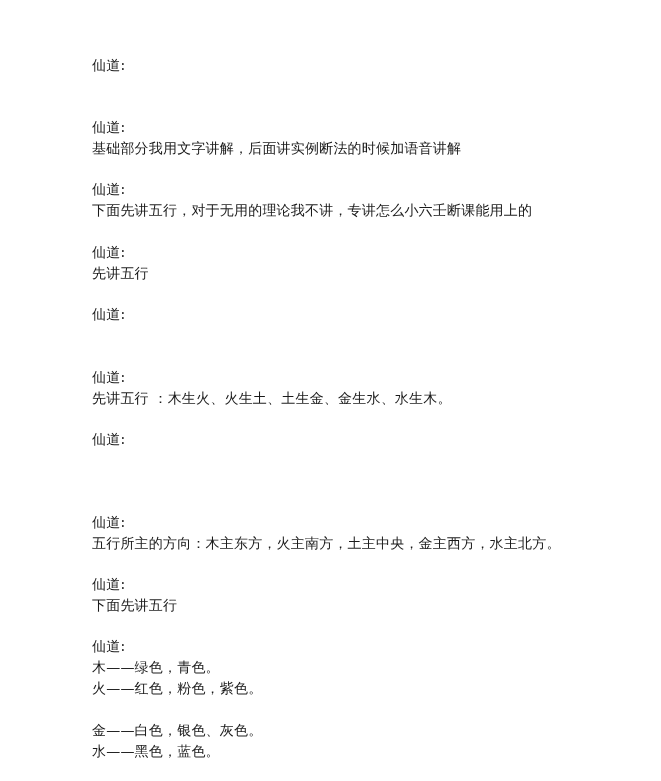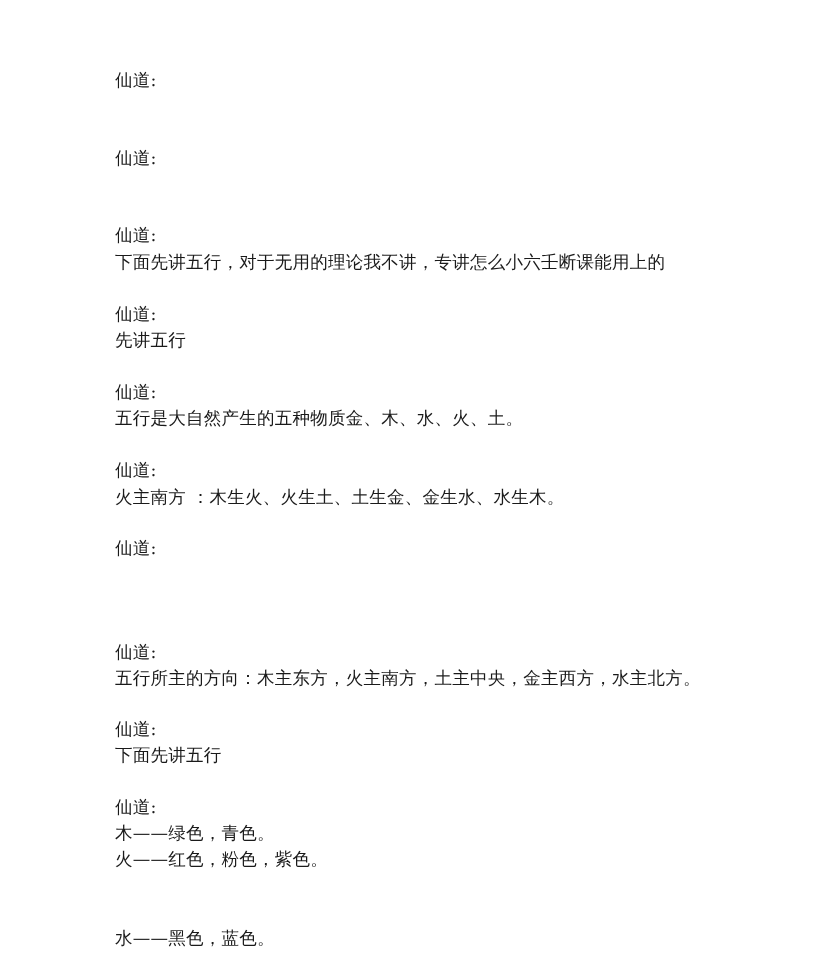--- a/index.html
+++ b/index.html
@@ -33,39 +33,40 @@
     }
   </style>
 </head>
 <body>
 
 <div class="page">
 
   <div class="line" style="top:57px">仙道:</div>
 
   <div class="line" style="top:119px">仙道:</div>
+  <div class="line" style="top:140px">基础部分我用文字讲解，后面讲实例断法的时候加语音讲解</div>
 
   <div class="line" style="top:181px">仙道:</div>
   <div class="line" style="top:202px">下面先讲五行，对于无用的理论我不讲，专讲怎么小六壬断课能用上的</div>
 
   <div class="line" style="top:244px">仙道:</div>
   <div class="line" style="top:265px">先讲五行</div>
 
   <div class="line" style="top:306px">仙道:</div>
-  <div class="line" style="top:327px">五行是大自然产生的五种物质金、木、水、火、土。</div>
 
   <div class="line" style="top:369px">仙道:</div>
-  <div class="line" style="top:390px">火主南方 ：木生火、火生土、土生金、金生水、水生木。</div>
+  <div class="line" style="top:390px">先讲五行 ：木生火、火生土、土生金、金生水、水生木。</div>
 
   <div class="line" style="top:431px">仙道:</div>
 
   <div class="line" style="top:514px">仙道:</div>
   <div class="line" style="top:535px">五行所主的方向：木主东方，火主南方，土主中央，金主西方，水主北方。</div>
 
   <div class="line" style="top:576px">仙道:</div>
   <div class="line" style="top:597px">下面先讲五行</div>
 
   <div class="line" style="top:638px">仙道:</div>
   <div class="line" style="top:659px">木——绿色，青色。</div>
   <div class="line" style="top:680px">火——红色，粉色，紫色。</div>
+  <div class="line" style="top:722px">金——白色，银色、灰色。</div>
   <div class="line" style="top:743px">水——黑色，蓝色。</div>
 
 </div>
 
 </body></html>

